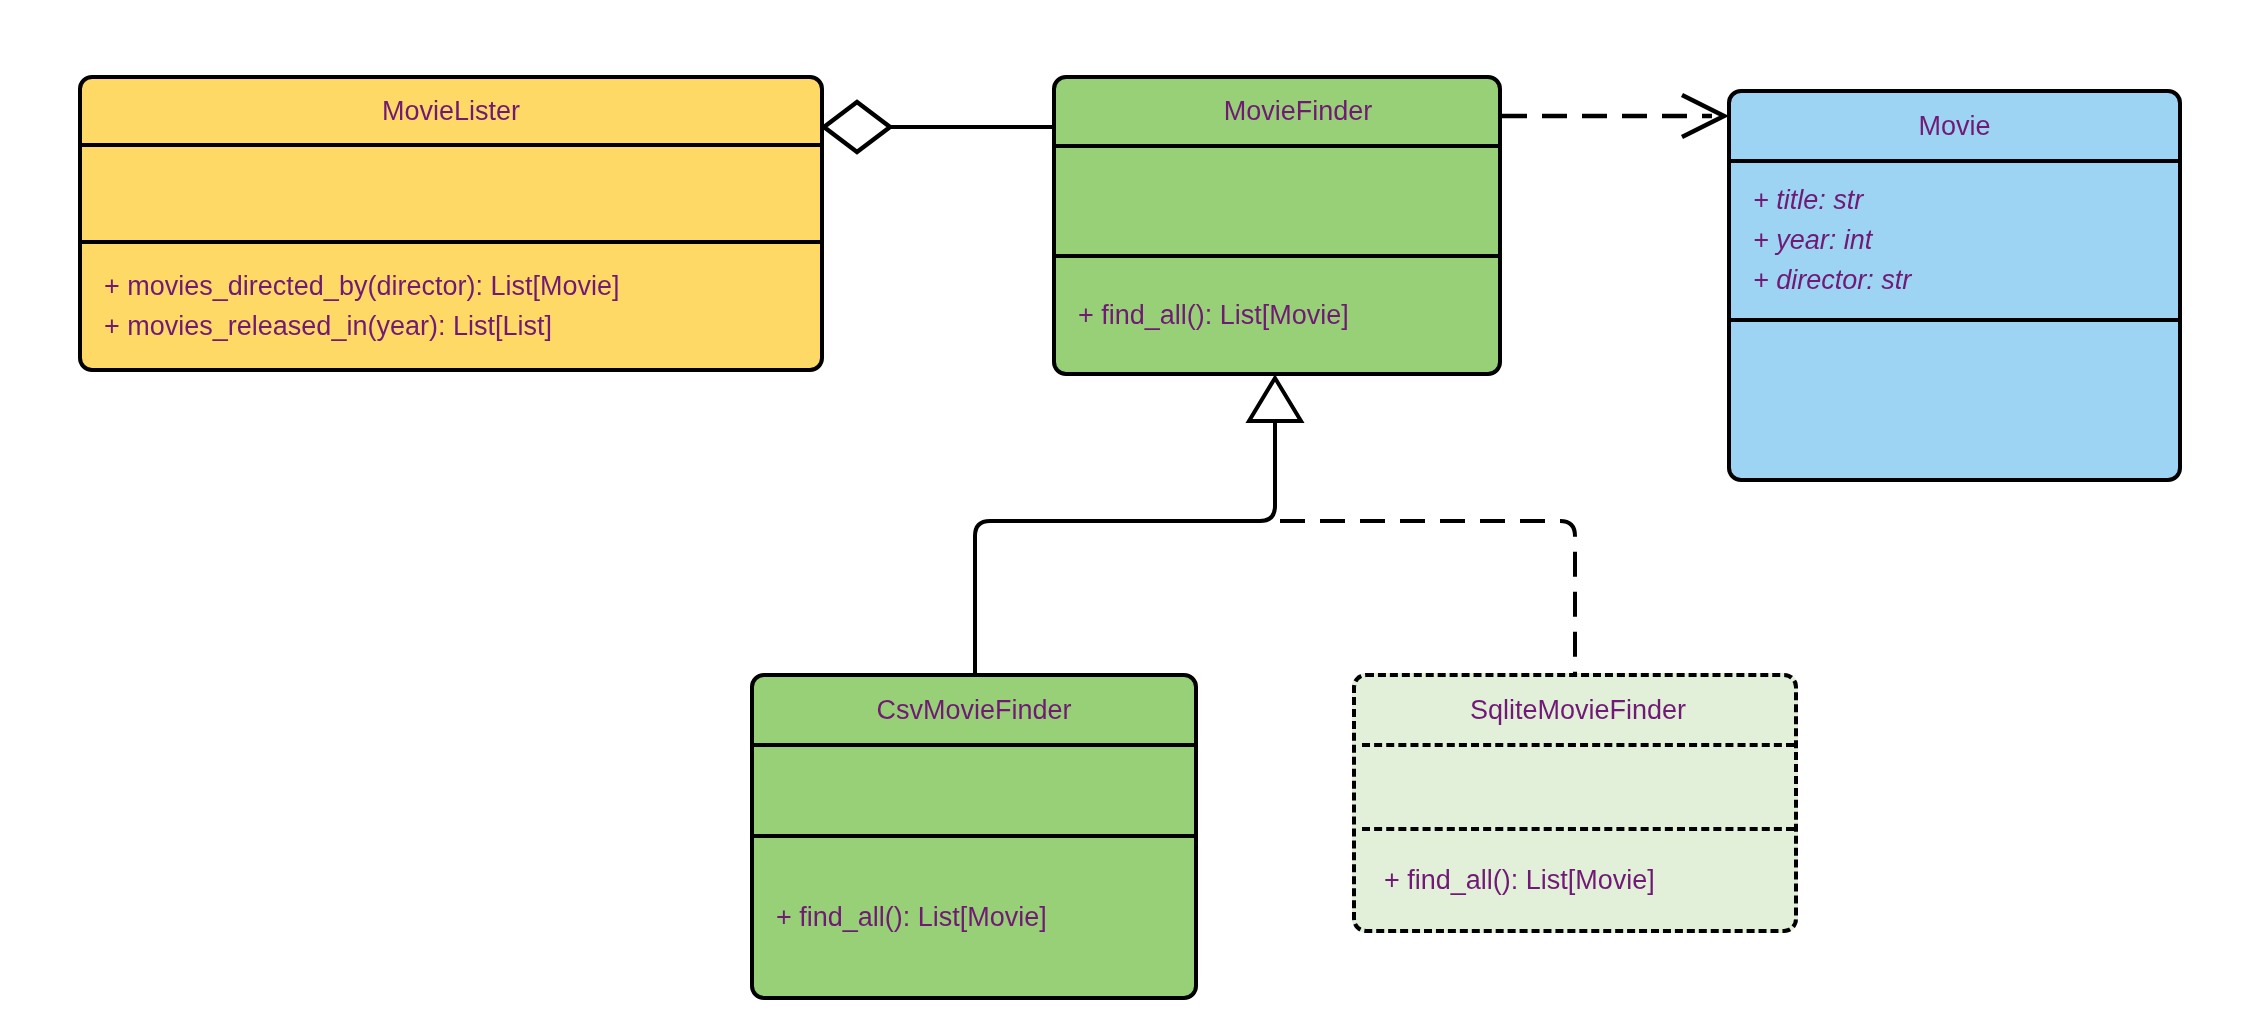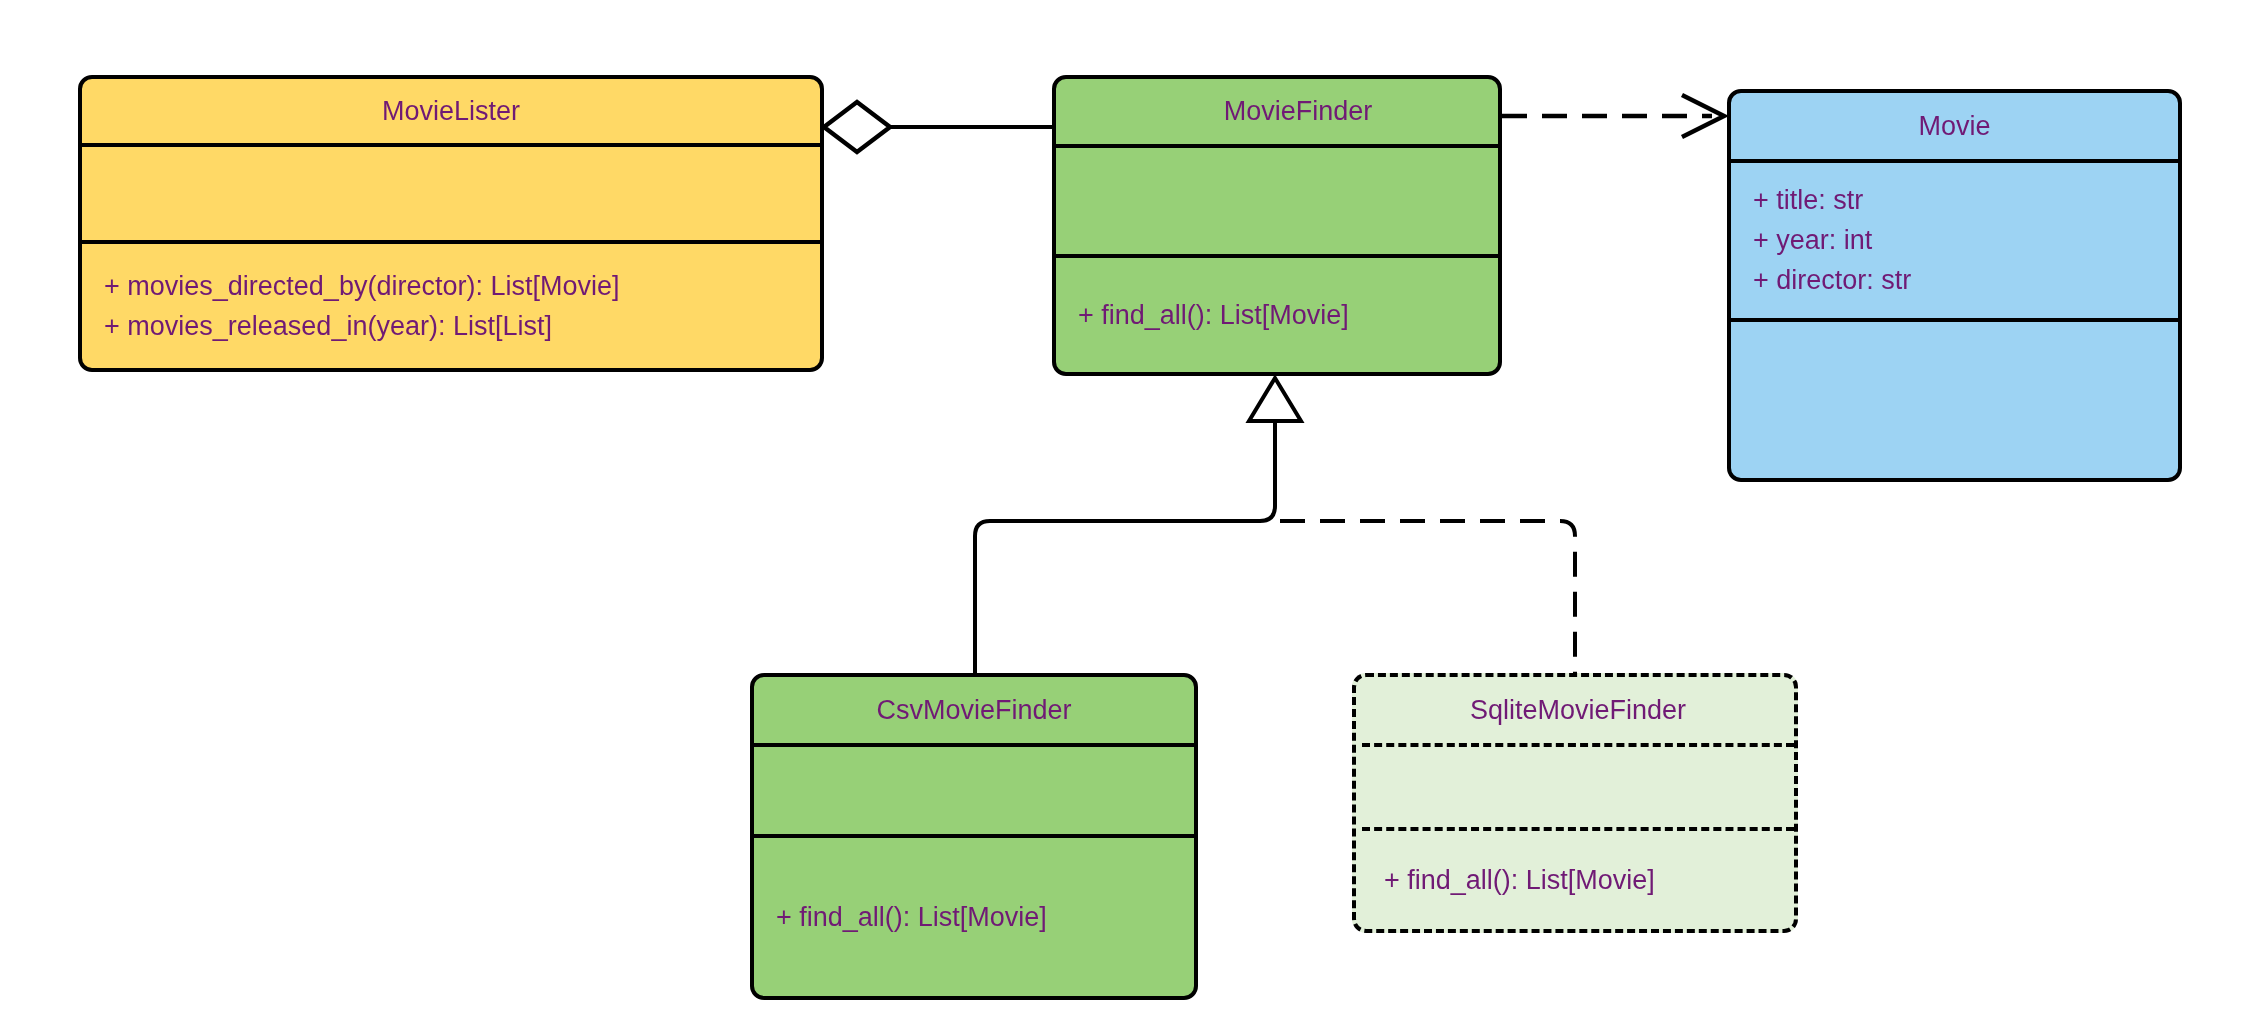--- a/index.html
+++ b/index.html
@@ -69,21 +69,21 @@
   <div class="uml-class" style="left: 1052px; top: 75px; width: 450px; height: 301px; background-color: rgb(151, 208, 119);">
     <div class="uml-title" style="height:69px;padding-left:42px;">MovieFinder</div>
     <div class="uml-attrs" style="height:110px;"></div>
     <div class="uml-methods">
       <div class="member">+ find_all(): List[Movie]</div>
     </div>
   </div>
 
   <div class="uml-class" style="left: 1727px; top: 74px; width: 455px; height: 393px; background-color: rgb(157, 211, 243); margin-top: 15px;">
     <div class="uml-title" style="height:70px;">Movie</div>
-    <div class="uml-attrs" style="height:159px;">
+    <div class="uml-attrs" style="height:159px;font-style:italic;">
       <div class="member">+ title: str</div>
       <div class="member">+ year: int</div>
       <div class="member">+ director: str</div>
     </div>
     <div class="uml-methods"></div>
   </div>
 
   <div class="uml-class" style="left: 750px; top: 673px; width: 448px; height: 327px; background-color: rgb(151, 208, 119);">
     <div class="uml-title" style="height:70px;">CsvMovieFinder</div>
     <div class="uml-attrs" style="height:91px;"></div>

